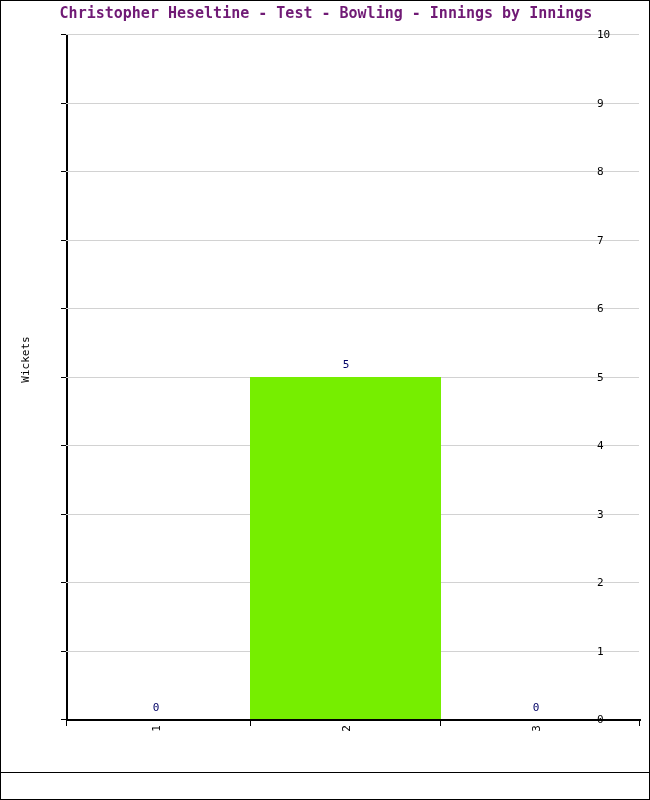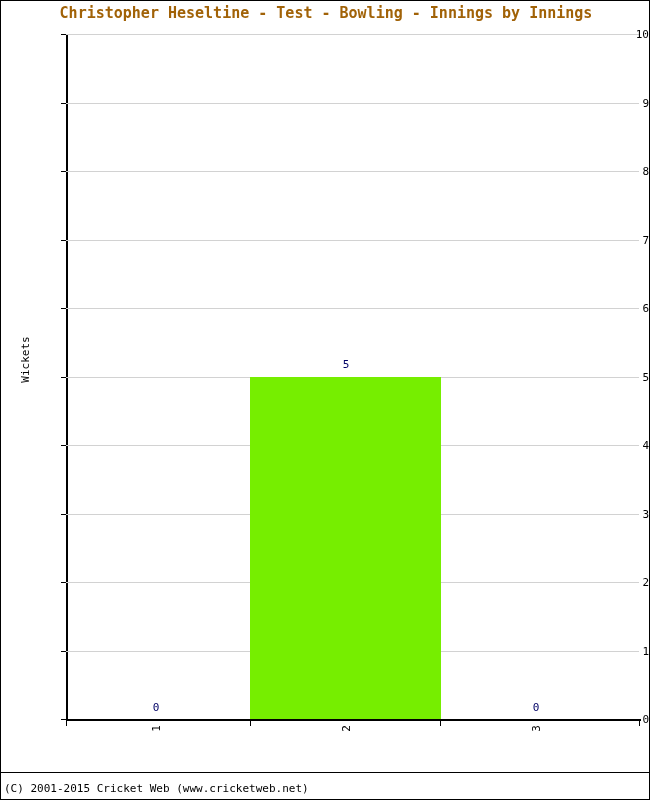--- a/index.html
+++ b/index.html
@@ -20,21 +20,21 @@
     overflow: hidden;
   }
   #chart-title {
     position: absolute;
     left: 0;
     top: 3px;
     width: 650px;
     text-align: center;
     font-size: 15px;
     font-weight: bold;
-    color: #a16207;
+    color: #701a75;
     letter-spacing: 0px;
     white-space: nowrap;
   }
   
   #plot-area {
     position: absolute;
     left: 65px;
     top: 33px;
     width: 573px;
     height: 685px;
@@ -66,21 +66,21 @@
     position: absolute;
     width: 5px;
     height: 1px;
     background: #000000;
     left: 60px;
   }
   .ytick-label {
     position: absolute;
     right: 0;
     width: 52px;
-    text-align: right;
+    text-align: left;
     font-size: 11px;
     color: #000000;
     line-height: 1;
   }
   #ylabel {
     position: absolute;
     left: -6px;
     top: 352px;
     width: 60px;
     text-align: center;
@@ -208,15 +208,14 @@
   <div class="xtick-mark" style="left:249px;"></div>
   <div class="xtick-mark" style="left:439px;"></div>
   <div class="xtick-mark" style="left:638px;"></div>
 
   <div class="xtick-label" style="left:140px; width:30px;">1</div>
   <div class="xtick-label" style="left:330px; width:30px;">2</div>
   <div class="xtick-label" style="left:520px; width:30px;">3</div>
 
 
   <div id="footer-sep"></div>
-  <div id="footer-text">(C) 2001-2015 Cricket Web (www.cricketweb.net)</div>
 
 </div>
 
 </body></html>

